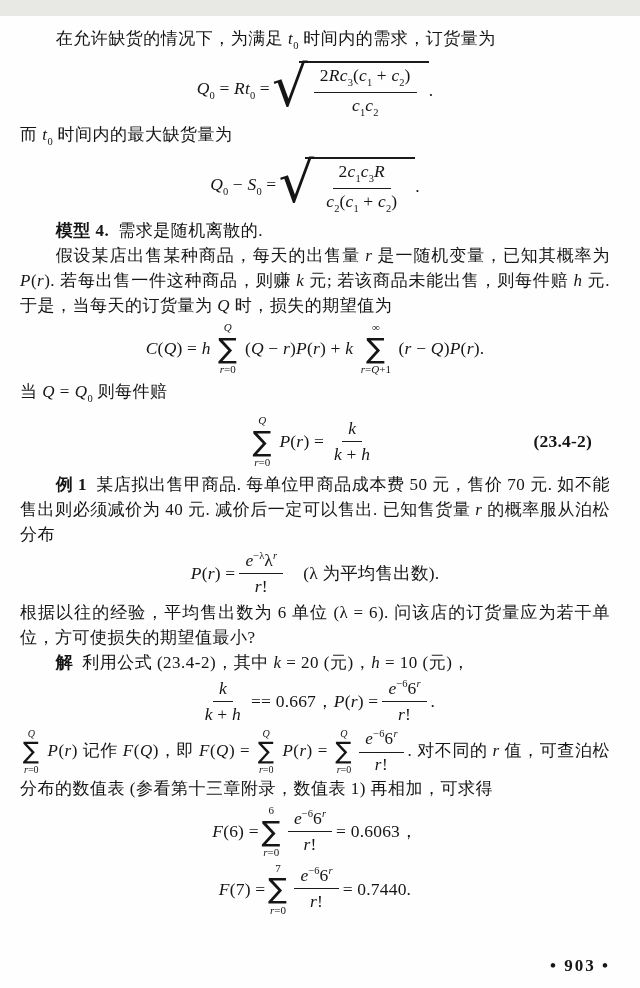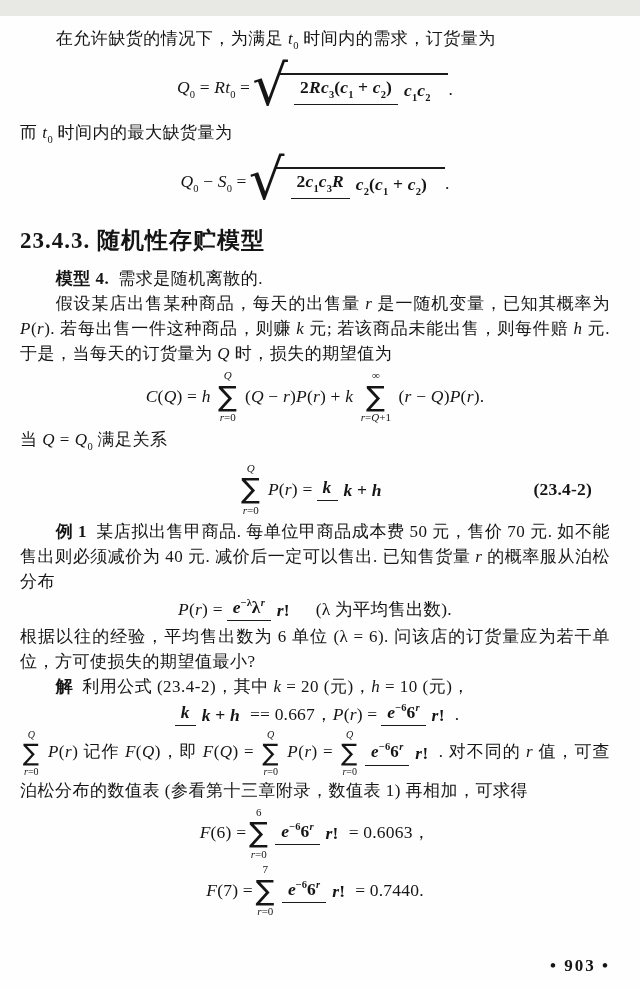--- a/index.html
+++ b/index.html
@@ -19,21 +19,21 @@
   .formula {
     display:flex; justify-content:center; align-items:center;
     font-size:17.5px; margin:3px 0; letter-spacing:0.2px; line-height:1.3;
   }
   .formula.rel { position:relative; }
   .eqno { position:absolute; right:18px; top:50%; transform:translateY(-50%); font-weight:bold; }
   .it { font-style:italic; }
   .sub { font-size:10.5px; vertical-align:-5px; letter-spacing:0; }
   .sup { font-size:10.5px; vertical-align:7px; letter-spacing:0; }
   .sup.it, .sub.it { font-style:italic; }
-  .frac { display:inline-flex; flex-direction:row; align-items:center; vertical-align:middle; margin:0 4px; line-height:1.2; text-align:center;font-weight:bold; }
+  .frac { display:inline-flex; flex-direction:column; align-items:center; vertical-align:middle; margin:0 4px; line-height:1.2; text-align:center; }
   .frac .num { display:block; border-bottom:1.5px solid #1b1b1b; padding:0 6px 2px; }
   .frac .den { display:block; padding:2px 6px 0; }
   .bigop { display:inline-flex; flex-direction:column; align-items:center; vertical-align:middle; line-height:1; margin:0 3px; text-align:center; }
   .bigop .lim { font-size:11px; line-height:1.15; letter-spacing:0; }
   .bigop .sig { font-size:28px; line-height:1.05; font-family:"DejaVu Sans","Liberation Sans",sans-serif; }
   .iop .sig { font-size:24px; }
   .iop .lim { font-size:10px; }
   .sqrt { display:inline-flex; align-items:center; margin-left:2px; }
   .sqrt .radsign {
     font-size:56px; line-height:1; font-family:"DejaVu Sans","Liberation Sans",sans-serif;
@@ -77,21 +77,20 @@
       <span class="radicand">
         <span class="frac">
           <span class="num"><span>2</span><span class="it">c</span><span class="sub">1</span><span class="it">c</span><span class="sub">3</span><span class="it">R</span></span>
           <span class="den"><span class="it">c</span><span class="sub">2</span><span>(</span><span class="it">c</span><span class="sub">1</span><span> + </span><span class="it">c</span><span class="sub">2</span><span>)</span></span>
         </span>
       </span>
     </span>
     <span><span>.</span></span>
   </div>
 
-  <h2 class="heading">23.4.3. 随机性存贮模型</h2>
 
   <p class="para indent">
     <span class="lead">模型 4.</span><span>需求是随机离散的.</span>
   </p>
 
   <p class="para indent"><span>假设某店出售某种商品，每天的出售量 </span><span class="it">r</span><span> 是一随机变量，已知其概率为 </span><span class="it">P</span><span>(</span><span class="it">r</span><span>). 若每出售一件这种商品，则赚 </span><span class="it">k</span><span> 元; 若该商品未能出售，则每件赔 </span><span class="it">h</span><span> 元. 于是，当每天的订货量为 </span><span class="it">Q</span><span> 时，损失的期望值为</span></p>
 
   <div class="formula">
     <span><span class="it">C</span><span>(</span><span class="it">Q</span><span>) = </span><span class="it">h</span><span>&nbsp;</span></span>
     <span class="bigop">
@@ -101,21 +100,21 @@
     </span>
     <span><span>&nbsp;(</span><span class="it">Q</span><span> − </span><span class="it">r</span><span>)</span><span class="it">P</span><span>(</span><span class="it">r</span><span>) + </span><span class="it">k</span><span>&nbsp;</span></span>
     <span class="bigop">
       <span class="lim"><span>∞</span></span>
       <span class="sig">∑</span>
       <span class="lim"><span class="it">r</span><span>=</span><span class="it">Q</span><span>+1</span></span>
     </span>
     <span><span>&nbsp;(</span><span class="it">r</span><span> − </span><span class="it">Q</span><span>)</span><span class="it">P</span><span>(</span><span class="it">r</span><span>).</span></span>
   </div>
 
-  <p class="para"><span>当 </span><span class="it">Q</span><span> = </span><span class="it">Q</span><span class="sub">0</span><span> 满足关系</span></p>
+  <p class="para"><span>当 </span><span class="it">Q</span><span> = </span><span class="it">Q</span><span class="sub">0</span><span> 则每件赔</span></p>
 
   <div class="formula rel">
     <span class="bigop">
       <span class="lim"><span class="it">Q</span></span>
       <span class="sig">∑</span>
       <span class="lim"><span class="it">r</span><span>=0</span></span>
     </span>
     <span><span>&nbsp;</span><span class="it">P</span><span>(</span><span class="it">r</span><span>) = </span></span>
     <span class="frac">
       <span class="num"><span class="it">k</span></span>

